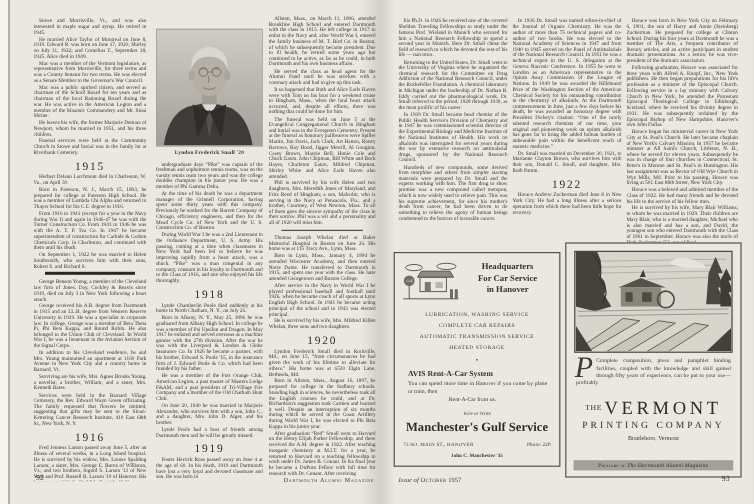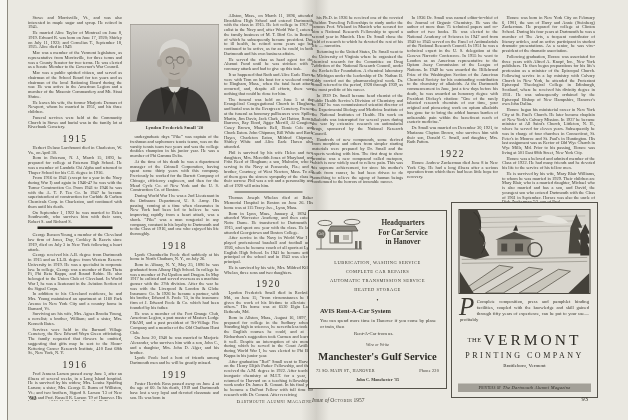--- a/index.html
+++ b/index.html
@@ -3,21 +3,21 @@
 <meta charset="utf-8">
 <style>
   html,body{margin:0;padding:0;background:#d8d6d0;}
   .stage{position:relative;width:628px;height:420px;background:#eae8e1;overflow:hidden;
          font-family:"Liberation Serif",serif;color:#3a3830;-webkit-text-size-adjust:none;}
   .edge-strip{position:absolute;left:0;top:0;width:7px;height:420px;background:#f6f5f1;}
   .edge-line{position:absolute;left:7px;top:0;width:1px;height:420px;background:#8e8a80;}
   .gutter{position:absolute;left:301px;top:0;width:28px;height:420px;
           background:linear-gradient(90deg,rgba(110,105,95,0) 0%,rgba(110,105,95,.16) 45%,rgba(110,105,95,.20) 55%,rgba(110,105,95,0) 100%);}
   .page{position:absolute;top:0;width:292px;height:420px;}
-  .page.left{left:20px;} .page.right{left:308px;}
+  .page.left{left:20px;} .page.right{left:328px;}
   
   .s2{transform:scale(.5);transform-origin:0 0;}
   .col{position:absolute;overflow:hidden;text-align:justify;font-size:8.8px;line-height:9.5px;
        filter:blur(.22px);color:#39372f;}
   .col p.para{margin:0 0 2px;text-indent:9px;}
   .lc1{left:8px;top:15px;width:188px;height:772px;}
   .lc2{left:110px;top:15px;width:178px;height:772px;}
   .lc3{left:204px;top:13px;width:178px;height:786px;}
   .rc1{left:4px;top:15px;width:182px;height:386px;}
   .rc2{left:99px;top:15px;width:182px;height:386px;}

